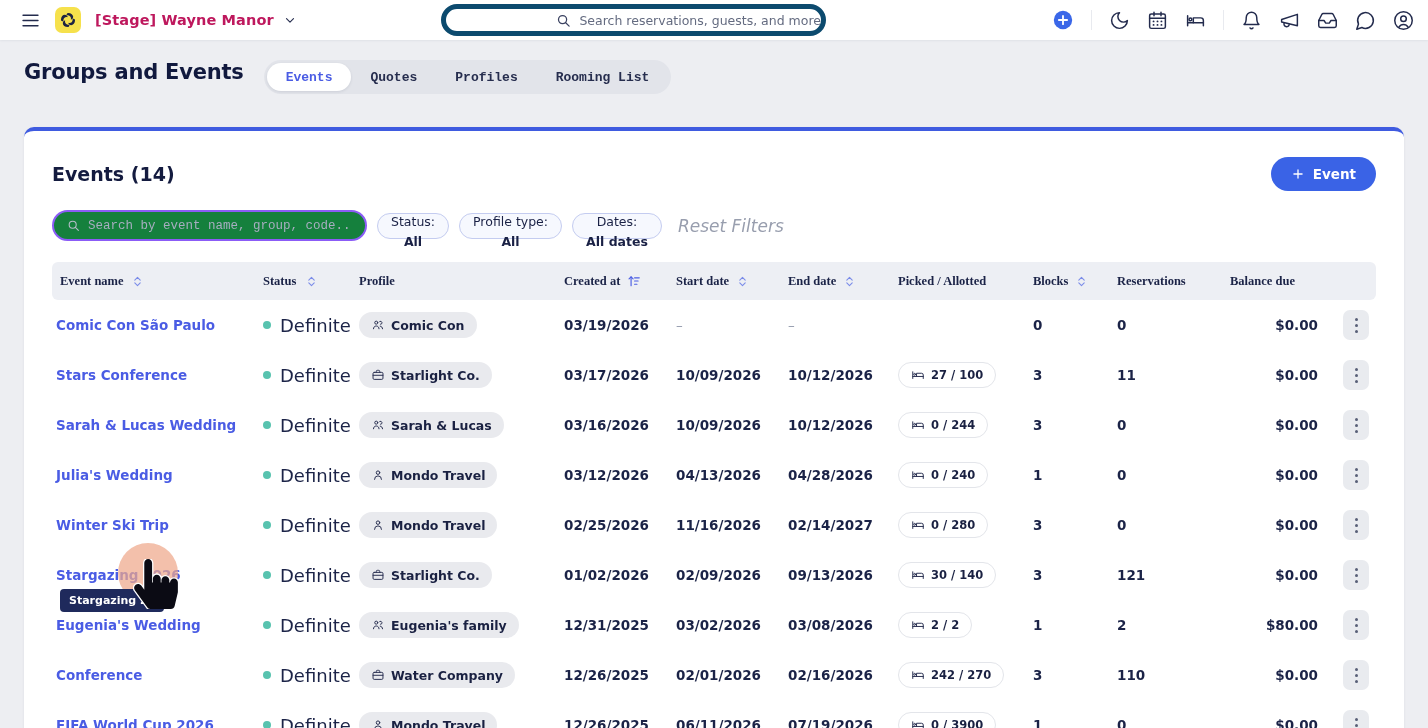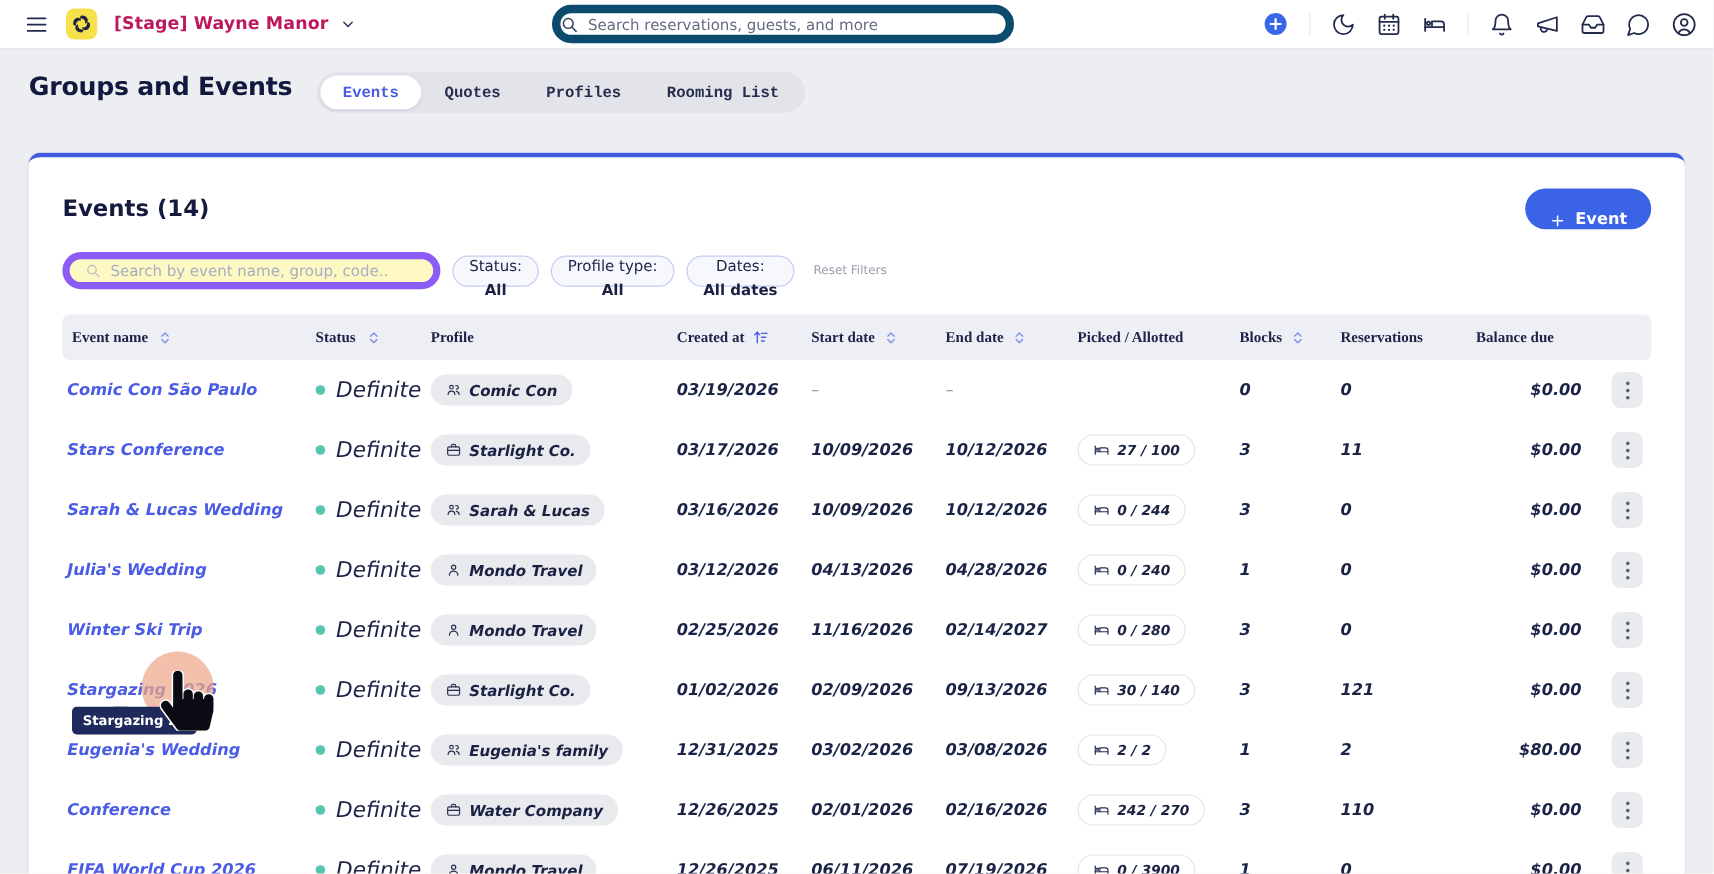--- a/index.html
+++ b/index.html
@@ -10,60 +10,60 @@
   
   .topbar { position:relative; height:40px; background:#fff; display:flex; align-items:center; box-shadow:0 1px 2px rgba(20,26,60,.06); z-index:5; }
   .tb-left { display:flex; align-items:center; gap:14px; padding-left:20px; }
   .icon-btn { background:none; border:none; cursor:pointer; display:flex; align-items:center; justify-content:center; color:#232b4d; }
   .icon-btn svg { width:21px; height:21px; stroke:currentColor; stroke-width:1.7; fill:none; stroke-linecap:round; stroke-linejoin:round; }
   .logo-box { width:26px; height:26px; border-radius:7px; background:#f6e14c; display:flex; align-items:center; justify-content:center; }
   .logo-box svg { width:18px; height:18px; }
   .prop-switch { display:flex; align-items:center; gap:9px; background:none; border:none; cursor:pointer; font-family:inherit; }
   .prop-name { font-size:14.5px; font-weight:700; color:#be185d; letter-spacing:.1px; }
   .prop-switch svg { width:14px; height:14px; stroke:#2a3152; stroke-width:2; fill:none; stroke-linecap:round; stroke-linejoin:round; }
-  .tb-search { position:absolute; left:460px; top:4px; width:385px; height:32px; border:7px solid #0c4a6e; border-radius:16px; background:#fff; display:flex; align-items:center; justify-content:flex-start; gap:8px; cursor:text; }
+  .tb-search { position:absolute; left:441px; top:4px; width:385px; height:32px; border:5px solid #0c4a6e; border-radius:16px; background:#fff; display:flex; align-items:center; justify-content:flex-end; gap:8px; cursor:text; }
   .tb-search svg { width:15px; height:15px; stroke:#3a4160; stroke-width:2; fill:none; stroke-linecap:round; }
   .tb-search span { font-size:12.5px; color:#646b80; }
   .tb-right { margin-left:auto; display:flex; align-items:center; gap:17px; padding-right:14px; }
   .tb-divider { width:1px; height:20px; background:#e8eaef; }
   .plus-circle svg { width:22px; height:22px; }
 
   
   .page-head { display:flex; align-items:flex-start; gap:20px; padding:0 24px; margin-top:20px; height:46px; }
   .page-title { font-size:21px; font-weight:800; color:#11193e; letter-spacing:-.2px; }
   .tabs { display:flex; align-items:center; background:#e2e4ea; border-radius:17px; padding:3px; height:34px; }
   .tab { border:none; background:transparent; font-family:Liberation Mono, monospace; font-size:13px; font-weight:600; color:#262d4e; padding:0 19px; height:28px; border-radius:14px; cursor:pointer; }
   .tab.active { background:#fff; color:#4a5ce4; box-shadow:0 1px 3px rgba(20,26,60,.10); }
 
   
   .card { margin:21px 24px 0; background:#fff; border-radius:10px; border-top:4px solid #3f5be0; box-shadow:0 1px 3px rgba(20,26,60,.07); height:640px; padding:26px 28px 0; }
   .card-head { display:flex; align-items:center; justify-content:space-between; height:34px; }
   .card-title { font-size:19px; font-weight:700; color:#141b3f; }
-  .add-btn { display:flex; align-items:flex-end; gap:8px; background:#3a63e6; color:#fff; border:none; border-radius:17px; height:34px; padding:0 20px; font-family:inherit; font-size:13.5px; font-weight:600; cursor:pointer; }
+  .add-btn { display:flex; align-items:center; gap:8px; background:#3a63e6; color:#fff; border:none; border-radius:17px; height:34px; padding:0 20px; font-family:inherit; font-size:13.5px; font-weight:600; cursor:pointer; }
   .add-btn svg { width:14px; height:14px; stroke:#fff; stroke-width:2.2; fill:none; stroke-linecap:round; }
 
   
   .filters { display:flex; align-items:center; margin-top:19px; height:31px; gap:10px; }
-  .f-search { width:315px; height:31px; border:6px solid #8b5cf6; border-radius:16px; display:flex; align-items:center; gap:8px; padding:0 13px; background:#fef9c3; }
+  .f-search { width:315px; height:31px; border:2px solid #8b5cf6; border-radius:16px; display:flex; align-items:center; gap:8px; padding:0 13px; background:#15803d;font-family:Liberation Mono, monospace; }
   .f-search svg { width:13px; height:13px; stroke:#b6bcc9; stroke-width:2; fill:none; stroke-linecap:round; }
   .f-search input { border:none; outline:none; flex:1; font-family:inherit; font-size:12.5px; color:#1a2145; background:transparent; }
   .f-search input::placeholder { color:#a7adc0; }
   .filter-pills { display:flex; align-items:center; gap:10px; }
   .f-pill { display:flex; align-items:center; gap:5px; height:26px; padding:0 13px; border:1px solid #c4ccf0; background:#f6f8fe; border-radius:13px; font-family:inherit; font-size:12.5px; color:#1a2145; cursor:pointer;flex-direction:column; }
   .f-pill .f-value { font-weight:700; }
-  .reset-btn { border:none; background:none; font-family:inherit; font-size:10px; color:#989eae; cursor:pointer; margin-left:6px; }
+  .reset-btn { border:none; background:none; font-family:inherit; font-size:17px; color:#989eae; cursor:pointer; margin-left:6px;font-style:italic; }
 
   
   .table { margin-top:21px; --cols:207px 96px 205px 112px 112px 110px 135px 84px 113px 106px 44px; }
   .thead { display:grid; grid-template-columns:var(--cols); align-items:center; height:38px; background:#edeff4; border-radius:6px;font-family:Liberation Serif, serif; }
   .th { display:flex; align-items:center; gap:7px; font-size:12.5px; font-weight:700; color:#1b2347; padding-left:4px; white-space:nowrap; }
   .th:first-child { padding-left:8px; }
   .sort-ic { width:13px; height:13px; stroke:#7b8ce9; stroke-width:2; fill:none; stroke-linecap:round; stroke-linejoin:round; flex:none; }
   .sort-ic.active { width:14px; height:14px; stroke:#4c5fe4; }
-  .tr { display:grid; grid-template-columns:var(--cols); align-items:center; height:50px;font-style:italic; }
+  .tr { display:grid; grid-template-columns:var(--cols); align-items:center; height:50px; }
   .td { font-size:13.5px; font-weight:600; color:#1b2347; padding-left:4px; white-space:nowrap; }
   .td.muted { color:#9aa1b2; font-weight:400; }
   .ev-link { color:#4a5ce4; font-size:13.5px; font-weight:700; text-decoration:none; cursor:pointer; }
   .col-status { display:flex; align-items:center; gap:9px; }
   .dot { width:8px; height:8px; border-radius:50%; background:#58c3af; flex:none; }
   .st-label { font-size:18px; font-weight:500; }
   .pill { display:inline-flex; align-items:center; gap:6px; height:26px; border-radius:13px; padding:0 12px; }
   .profile-pill { background:#e9eaee; }
   .profile-pill .p-label { font-size:12.5px; font-weight:700; color:#1a2142; }
   .pill svg { width:14px; height:14px; stroke:#2a3152; stroke-width:1.7; fill:none; stroke-linecap:round; stroke-linejoin:round; flex:none; }

